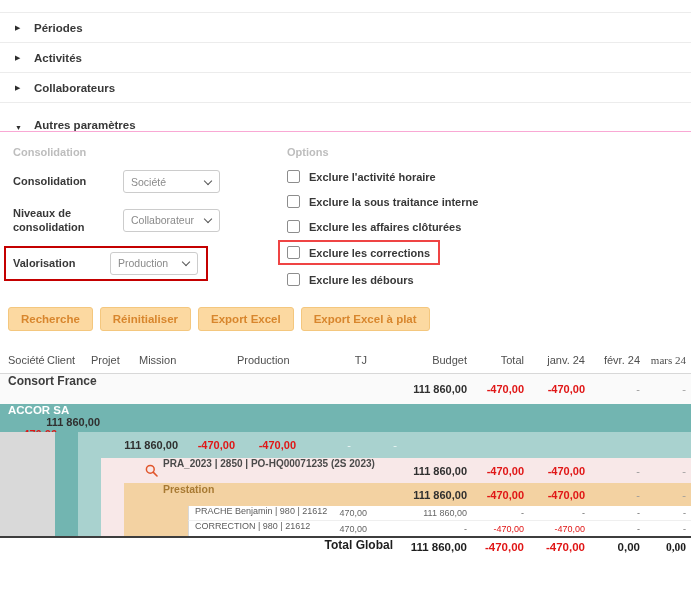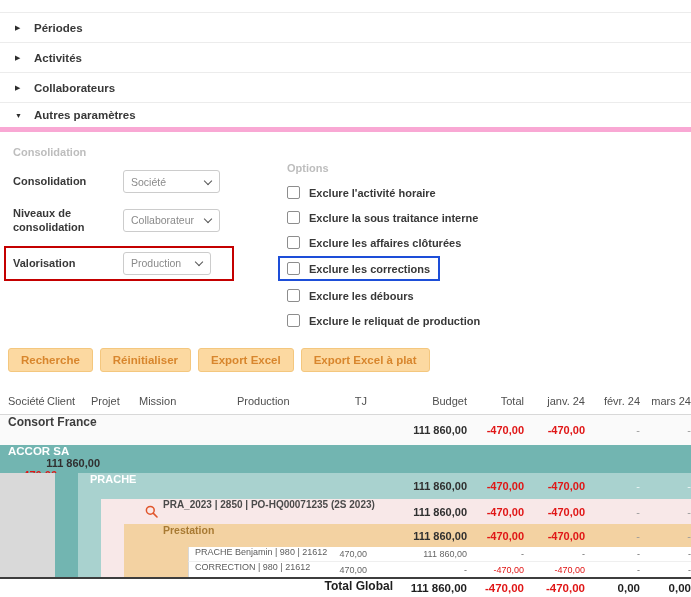--- a/index.html
+++ b/index.html
@@ -2,36 +2,36 @@
 <html><head>
 <meta charset="utf-8">
 <style>
   *{margin:0;padding:0;box-sizing:border-box;}
   html,body{width:691px;height:597px;}
   body{font-family:"Liberation Sans","DejaVu Sans",sans-serif;background:#fff;color:#333;overflow:hidden;}
   .page{width:691px;height:597px;position:relative;background:#fff;}
   .page-title{padding:14px 0 0 10px;font-size:13px;font-weight:700;letter-spacing:.5px;color:#e8920b;}
   .accordions{margin-top:12px;}
   .acc{height:30px;display:flex;align-items:center;gap:10px;padding-left:15px;border-top:1px solid #ececec;font-size:11.5px;font-weight:700;color:#383838;cursor:pointer;background:#fff;}
-  .acc.last{border-bottom:5px solid #f9a8d4;}
+  .acc.last{border-bottom:1px solid #f9a8d4;align-items:flex-end;}
   .tri{font-size:7px;color:#2e2e2e;width:9px;display:inline-block;line-height:1;}
   .panel{display:flex;padding:14px 10px 0 13px;}
   .col-conso{width:268px;}
-  .col-options{width:262px;padding-left:6px;margin-top:16px;}
+  .col-options{width:262px;padding-left:6px;}
   .col-pipe{flex:1;padding-top:8px;}
   .group-label{font-size:11px;font-weight:700;color:#bdbdbd;margin-bottom:12px;}
   .field-row{display:flex;align-items:center;margin-bottom:13px;}
   .field-label{width:110px;padding-right:6px;font-size:11px;font-weight:700;color:#383838;line-height:1.3;}
   .select{width:97px;height:23px;border:1px solid #ccc;border-radius:3px;background:#fff;display:flex;align-items:center;justify-content:space-between;padding:0 7px;font-size:10.5px;color:#8a8a8a;cursor:pointer;flex:none;}
   .select.sm{width:88px;}
   .chev{width:8px;height:8px;position:relative;flex:none;}
   .chev::before{content:"";position:absolute;top:0;left:1px;width:5px;height:5px;border-right:1.4px solid #555;border-bottom:1.4px solid #555;transform:rotate(45deg);}
-  .field-row.hl-field{border:2px solid #c40000;padding:4px 8px 4px 7px;margin-left:-9px;margin-top:-2px;margin-bottom:8px;width:230px;}
+  .field-row.hl-field{border:2px solid #c40000;padding:4px 8px 4px 7px;margin-left:-9px;margin-top:-2px;margin-bottom:8px;width:204px;}
   .opt-row{display:flex;align-items:center;gap:9px;margin-bottom:12px;font-size:11px;font-weight:700;color:#383838;}
-  .opt-row.hl{border:2px solid #1d4ed8;padding:4px 8px 4px 7px;margin:-5px 0 8px -9px;width:max-content;}
+  .opt-row.hl{border:2px solid #ef4444;padding:4px 8px 4px 7px;margin:-5px 0 8px -9px;width:max-content;}
   .cb{appearance:none;-webkit-appearance:none;width:13px;height:13px;border:1px solid #8d8d8d;border-radius:2px;background:#fff;cursor:pointer;flex:none;}
   .pipe-row{display:flex;align-items:center;gap:8px;font-size:11px;font-weight:700;color:#383838;}
   .info{width:13px;height:13px;border:1px solid #9c9c9c;border-radius:50%;color:#7a7a7a;font-size:9px;font-weight:400;font-style:italic;font-family:"DejaVu Serif",serif;display:flex;align-items:center;justify-content:center;flex:none;cursor:pointer;}
   .toolbar{display:flex;gap:7px;margin:9px 0 16px 8px;}
   .btn{background:#fcd9a1;color:#d8862d;border:1px solid #f4c77e;border-radius:3px;font-family:inherit;font-size:11.5px;font-weight:700;padding:5px 12px;cursor:pointer;}
   .table{margin-top:10px;}
   .thead{display:flex;align-items:stretch;height:27px;border-bottom:1px solid #d8d8d8;color:#4f4f4f;font-size:11px;}
   .hdr-name{flex:1;position:relative;}
   .hdr-name span{position:absolute;top:7px;}
   .h-soc{left:8px;}.h-cli{left:47px;}.h-proj{left:91px;}.h-mis{left:139px;}.h-prod{left:237px;}
@@ -43,21 +43,21 @@
   .s2{width:23px;background:#a9d2cf;}
   .s3{width:23px;background:#f8e8e8;}
   .s4{width:64px;background:#f3d2a2;}
   .name{flex:1;display:flex;padding-left:8px;white-space:nowrap;min-width:0;}
   .c{flex:none;display:flex;align-items:center;justify-content:flex-end;font-weight:700;color:#303030;font-size:11px;}
   .c.tj{width:50px;}
   .c.budget{width:100px;}
   .c.total{width:57px;}
   .c.m1{width:61px;}
   .c.m2{width:55px;text-align:right;}
-  .c.m3{width:51px;}
+  .c.m3{width:51px;padding-right:5px;font-family:Liberation Serif, serif;}
   .r-company{height:30px;background:#fafafa;}
   .r-company .name{font-weight:700;font-size:12px;color:#3d3d3d;}
   .r-client{height:28px;background:#72b5b1;flex-direction:column;}
   .r-client .name{font-weight:700;font-size:11.5px;color:#fff;}
   .r-project{height:26px;background:#a9d2cf;}
   .r-project .name{font-weight:700;font-size:11px;color:#fff;padding-left:12px;}
   .r-mission{height:25px;background:#f8e8e8;}
   .r-mission .name{font-weight:700;font-size:10px;color:#4a4a4a;padding-left:44px;gap:5px;}
   .r-prestation{height:23px;background:#f3d2a2;}
   .r-prestation .name{font-weight:700;font-size:10.5px;color:#a87a33;padding-left:39px;}
@@ -145,24 +145,20 @@
         <span>Exclure les affaires clôturées</span>
       </div>
       <div class="opt-row hl">
         <input type="checkbox" class="cb" style="">
         <span>Exclure les corrections</span>
       </div>
       <div class="opt-row">
         <input type="checkbox" class="cb" style="">
         <span>Exclure les débours</span>
       </div>
-      <div class="opt-row">
-        <input type="checkbox" class="cb" style="">
-        <span>Exclure le reliquat de production</span>
-      </div>
     </div>
 
 
   </div>
 
   <div class="toolbar">
     <button class="btn">Recherche</button>
     <button class="btn">Réinitialiser</button>
     <button class="btn">Export Excel</button>
     <button class="btn">Export Excel à plat</button>
@@ -205,23 +201,20 @@
       <div class="c budget">111 860,00</div>
       <div class="c total neg">-470,00</div>
       <div class="c m1 neg">-470,00</div>
       <div class="c m2 dash">-</div>
       <div class="c m3 dash">-</div>
     </div>
 
     <div class="trow r-project">
       <div class="stripe s0"></div>
       <div class="stripe s1"></div>
-      <div class="name">
-          <span>PRACHE</span>
-        </div>
       <div class="c budget">111 860,00</div>
       <div class="c total neg">-470,00</div>
       <div class="c m1 neg">-470,00</div>
       <div class="c m2 dash">-</div>
       <div class="c m3 dash">-</div>
     </div>
 
     <div class="trow r-mission">
       <div class="stripe s0"></div>
       <div class="stripe s1"></div>

